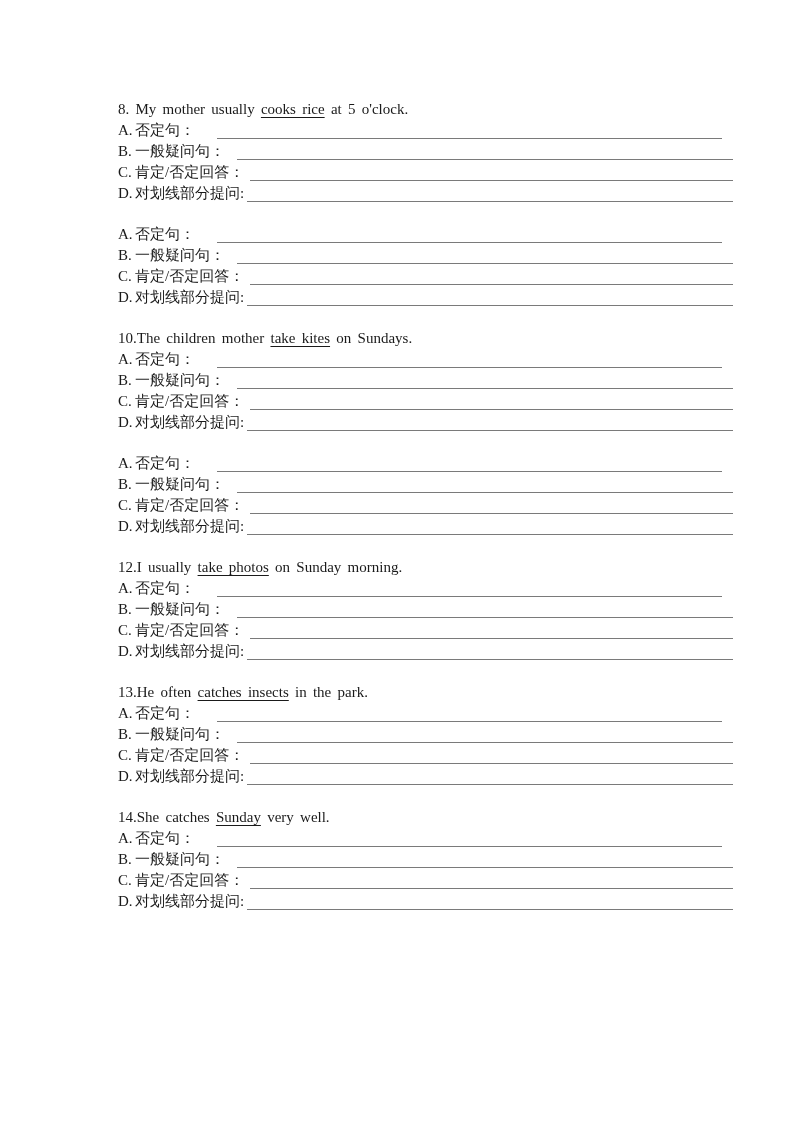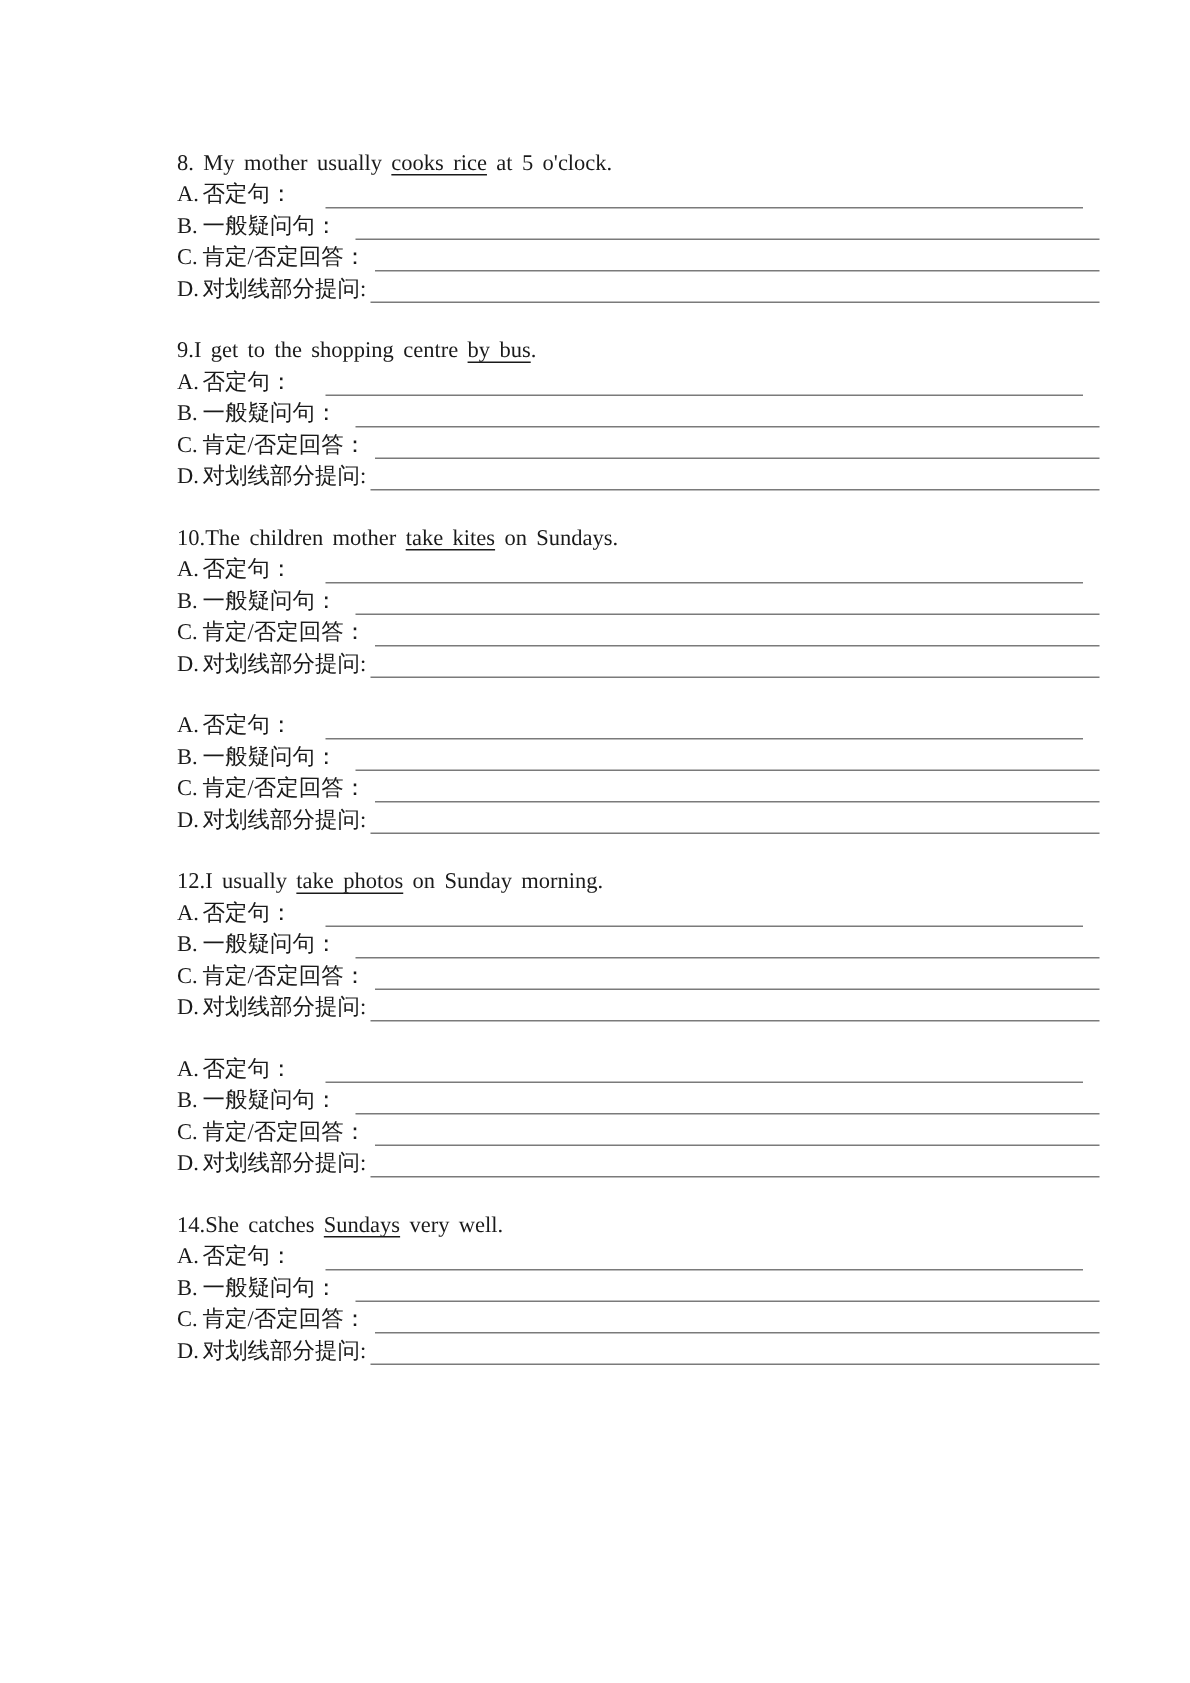--- a/index.html
+++ b/index.html
@@ -86,21 +86,20 @@
     </div>
 
     <div class="row row-d">
       <span class="letter">D.</span>
       <span class="lbl">对划线部分提问:</span>
       <span class="blank"></span>
     </div>
   </div>
 
   <div class="question">
-    <div class="sentence"><span>9.</span><span>I get to the shopping centre </span><span class="u">by bus</span><span>.</span></div>
 
     <div class="row row-a">
       <span class="letter">A.</span>
       <span class="lbl">否定句：</span>
       <span class="blank"></span>
     </div>
 
     <div class="row row-b">
       <span class="letter">B.</span>
       <span class="lbl">一般疑问句：</span>
@@ -197,48 +196,49 @@
     </div>
 
     <div class="row row-d">
       <span class="letter">D.</span>
       <span class="lbl">对划线部分提问:</span>
       <span class="blank"></span>
     </div>
   </div>
 
   <div class="question">
-
-    <div class="row row-a">
-      <span class="letter">A.</span>
-      <span class="lbl">否定句：</span>
-      <span class="blank"></span>
-    </div>
-
-    <div class="row row-b">
-      <span class="letter">B.</span>
-      <span class="lbl">一般疑问句：</span>
-      <span class="blank"></span>
-    </div>
-
-    <div class="row row-c">
-      <span class="letter">C.</span>
-      <span class="lbl">肯定/否定回答：</span>
-      <span class="blank"></span>
-    </div>
-
-    <div class="row row-d">
-      <span class="letter">D.</span>
-      <span class="lbl">对划线部分提问:</span>
-      <span class="blank"></span>
-    </div>
-  </div>
-
-  <div class="question">
-    <div class="sentence"><span>14.</span><span>She catches </span><span class="u">Sundays</span><span> very well.</span></div>
+    <div class="sentence"><span>13.</span><span>He often </span><span class="u">catches insects</span><span> in the park.</span></div>
+
+    <div class="row row-a">
+      <span class="letter">A.</span>
+      <span class="lbl">否定句：</span>
+      <span class="blank"></span>
+    </div>
+
+    <div class="row row-b">
+      <span class="letter">B.</span>
+      <span class="lbl">一般疑问句：</span>
+      <span class="blank"></span>
+    </div>
+
+    <div class="row row-c">
+      <span class="letter">C.</span>
+      <span class="lbl">肯定/否定回答：</span>
+      <span class="blank"></span>
+    </div>
+
+    <div class="row row-d">
+      <span class="letter">D.</span>
+      <span class="lbl">对划线部分提问:</span>
+      <span class="blank"></span>
+    </div>
+  </div>
+
+  <div class="question">
+    <div class="sentence"><span>14.</span><span>She catches </span><span class="u">Sunday</span><span> very well.</span></div>
 
     <div class="row row-a">
       <span class="letter">A.</span>
       <span class="lbl">否定句：</span>
       <span class="blank"></span>
     </div>
 
     <div class="row row-b">
       <span class="letter">B.</span>
       <span class="lbl">一般疑问句：</span>

